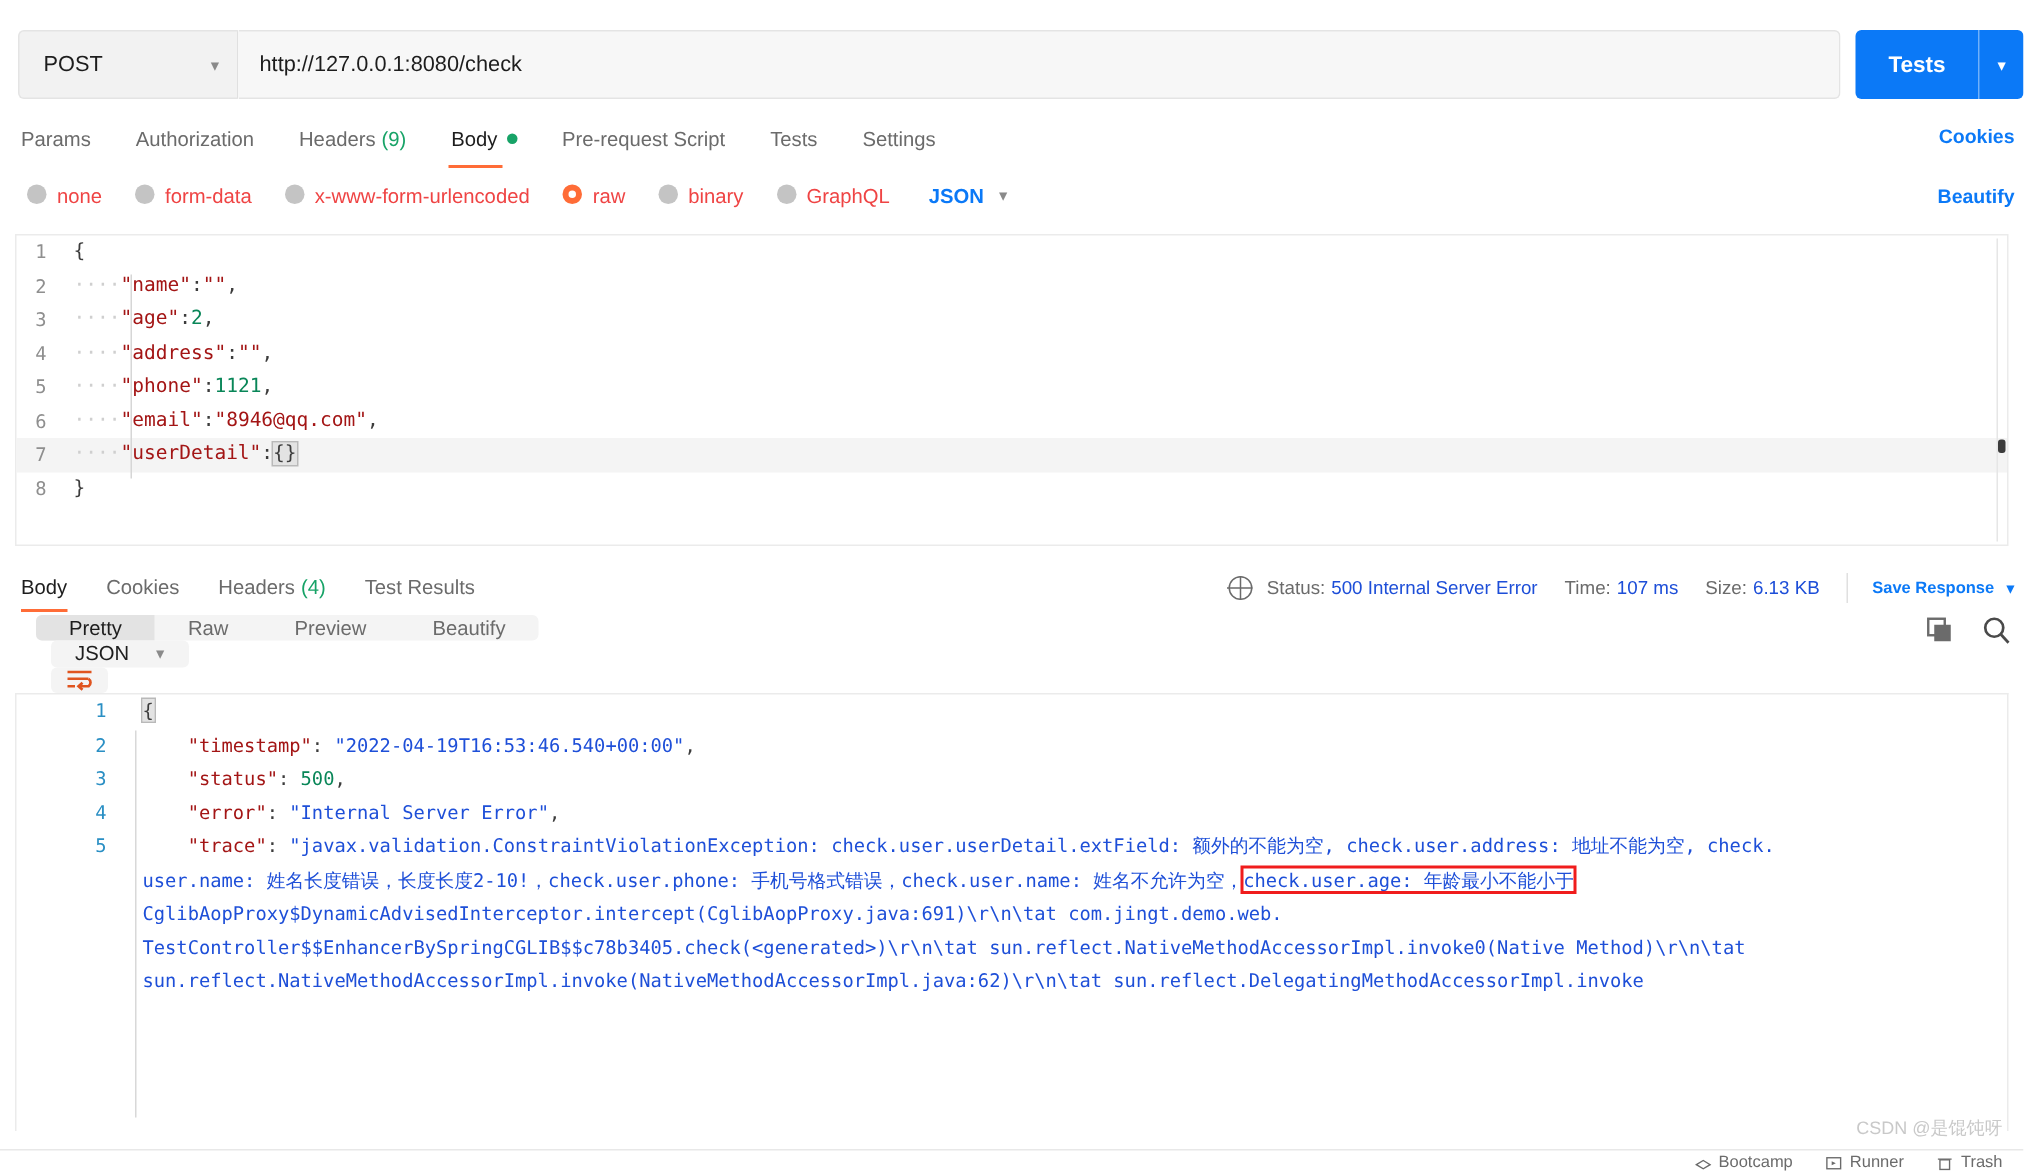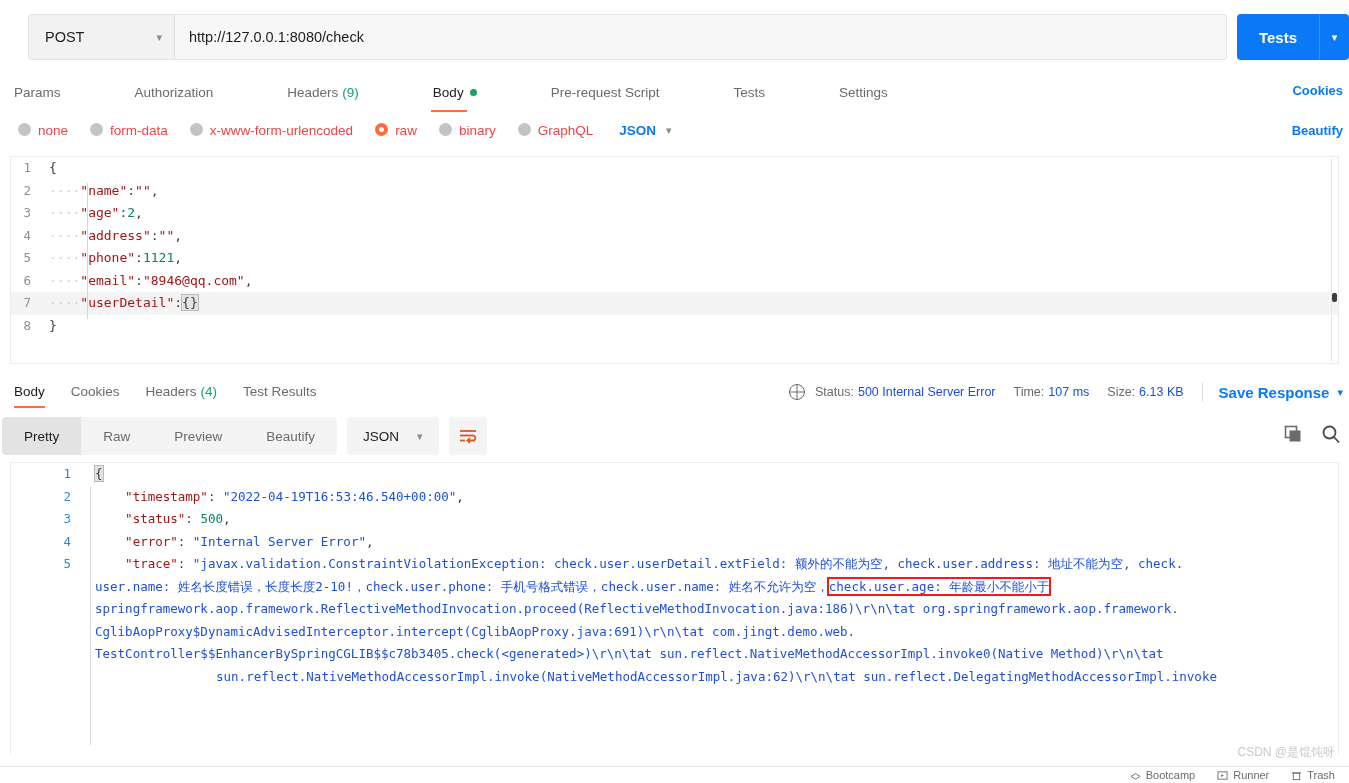--- a/index.html
+++ b/index.html
@@ -8,22 +8,22 @@
     width: 1349px; height: 783px;
     overflow: hidden;
     background: #ffffff;
     font-family: "Liberation Sans", sans-serif;
     color: #2f2f2f;
   }
   .app { position: relative; width: 1349px; height: 783px; overflow: hidden; }
 
   
   .url-row {
-    display: flex; 
-    padding: 14px 0 0 28px;
+    display: flex; align-items: center;
+    padding: 14px 0 0 12px;
     height: 72px;
   }
   .method-box {
     display: flex; align-items: center; justify-content: space-between;
     width: 147px; height: 46px;
     background: #f2f2f2;
     border: 1px solid #e4e4e4;
     border-right: 1px solid #e0e0e0;
     border-radius: 4px 0 0 4px;
     padding: 0 12px 0 16px;
@@ -62,21 +62,20 @@
     color: #fff; font-size: 11px;
   }
 
   
   .req-tabs {
     display: flex; align-items: flex-start;
     padding: 0 0 0 14px;
     height: 40px;
     font-size: 13.5px;
     position: relative;
-    gap: 44px;
   }
   .req-tab {
     color: #6b6b6b;
     margin-right: 30px;
     position: relative;
     height: 40px;
     display: flex; align-items: center;
     white-space: nowrap;
   }
   .req-tab.active { color: #1d1d1d; }
@@ -199,28 +198,29 @@
   }
   .globe::before {
     content:""; position:absolute; left: 50%; top:-1.4px; bottom:-1.4px;
     width: 0; border-left: 1.4px solid #6b6b6b; transform: translateX(-50%);
   }
   .globe::after {
     content:""; position:absolute; top: 50%; left:-1.4px; right:-1.4px;
     height: 0; border-top: 1.4px solid #6b6b6b; transform: translateY(-50%);
   }
   .sep-bar { width:1px; height:20px; background:#e0e0e0; margin-right: 16px; }
-  .save-resp { color: #0b79f7; font-weight: bold; font-size: 15px; }
+  .save-resp { color: #0b79f7; font-weight: bold; font-size: 11px; }
   .save-caret { color: #0b79f7; margin-left: 8px; font-size: 11px; }
 
   
   .resp-toolbar {
-    display: flex; align-items: center;
-    padding-left: 2px; height: 52px;
-    position: relative;
+    display: flex; align-items: flex-start;
+    padding-left: 24px; height: 52px;
+    position: relative;
+    flex-direction: column;
   }
   .seg-group {
     display: flex; background: #f4f4f4; border-radius: 4px;
     height: 38px; align-items: center; overflow: hidden;
   }
   .seg-btn {
     padding: 0 22px; height: 38px; display:flex; align-items:center;
     font-size: 13.5px; color: #6b6b6b;
   }
   .seg-btn.active { background: #e3e3e3; color: #1d1d1d; }
@@ -442,24 +442,23 @@
   </div>
 
   <div class="resp-editor">
     <div class="resp-code" id="resp-code">
         <div style="position: relative; height: 22.5px; white-space: pre; padding-left: 84px;"><span class="rln">1</span><span class="jpunc brace-hl">{</span></div>
         <div style="position: relative; height: 22.5px; white-space: pre; padding-left: 84px;"><span class="rln">2</span><span class="jpunc">    </span><span class="jkey">"timestamp"</span><span class="jpunc">: </span><span class="jtext">"2022-04-19T16:53:46.540+00:00"</span><span class="jpunc">,</span></div>
         <div style="position: relative; height: 22.5px; white-space: pre; padding-left: 84px;"><span class="rln">3</span><span class="jpunc">    </span><span class="jkey">"status"</span><span class="jpunc">: </span><span class="jnum">500</span><span class="jpunc">,</span></div>
         <div style="position: relative; height: 22.5px; white-space: pre; padding-left: 84px;"><span class="rln">4</span><span class="jpunc">    </span><span class="jkey">"error"</span><span class="jpunc">: </span><span class="jtext">"Internal Server Error"</span><span class="jpunc">,</span></div>
         <div style="position: relative; height: 22.5px; white-space: pre; padding-left: 84px;"><span class="rln">5</span><span class="jpunc">    </span><span class="jkey">"trace"</span><span class="jpunc">: </span><span class="jtext">"javax.validation.ConstraintViolationException: check.user.userDetail.extField: 额外的不能为空, check.user.address: 地址不能为空, check.</span></div>
         <div style="position: relative; height: 22.5px; white-space: pre; padding-left: 84px;"><span class="rln"></span><span class="jtext">user.name: 姓名长度错误，长度长度2-10!，check.user.phone: 手机号格式错误，check.user.name: 姓名不允许为空，</span><span class="jtext red-box">check.user.age: 年龄最小不能小于</span></div>
-        <div style="position: relative; height: 22.5px; white-space: pre; padding-left: 84px;"><span class="rln"></span><span class="jtext">springframework.aop.framework.ReflectiveMethodInvocation.proceed(ReflectiveMethodInvocation.java:186)\r\n\tat org.springframework.aop.framework.</span></div>
         <div style="position: relative; height: 22.5px; white-space: pre; padding-left: 84px;"><span class="rln"></span><span class="jtext">CglibAopProxy$DynamicAdvisedInterceptor.intercept(CglibAopProxy.java:691)\r\n\tat com.jingt.demo.web.</span></div>
         <div style="position: relative; height: 22.5px; white-space: pre; padding-left: 84px;"><span class="rln"></span><span class="jtext">TestController$$EnhancerBySpringCGLIB$$c78b3405.check(&lt;generated&gt;)\r\n\tat sun.reflect.NativeMethodAccessorImpl.invoke0(Native Method)\r\n\tat</span></div>
-        <div style="position: relative; height: 22.5px; white-space: pre; padding-left: 84px; text-align: center;"><span class="rln"></span><span class="jtext">sun.reflect.NativeMethodAccessorImpl.invoke(NativeMethodAccessorImpl.java:62)\r\n\tat sun.reflect.DelegatingMethodAccessorImpl.invoke</span></div>
+        <div style="position: relative; height: 22.5px; white-space: pre; padding-left: 84px;"><span class="rln"></span><span class="jtext">sun.reflect.NativeMethodAccessorImpl.invoke(NativeMethodAccessorImpl.java:62)\r\n\tat sun.reflect.DelegatingMethodAccessorImpl.invoke</span></div>
       </div>
     <div class="resp-gutter-line"></div>
   </div>
 
   <div class="watermark">CSDN @是馄饨呀</div>
 
   <div class="bottom-bar">
     <div class="bb-item">
       <svg width="11" height="11" viewBox="0 0 12 12">
         <path d="M1 7 L6 4 L11 7 L6 10 Z" fill="none" stroke="#6b6b6b" stroke-width="1"></path>

